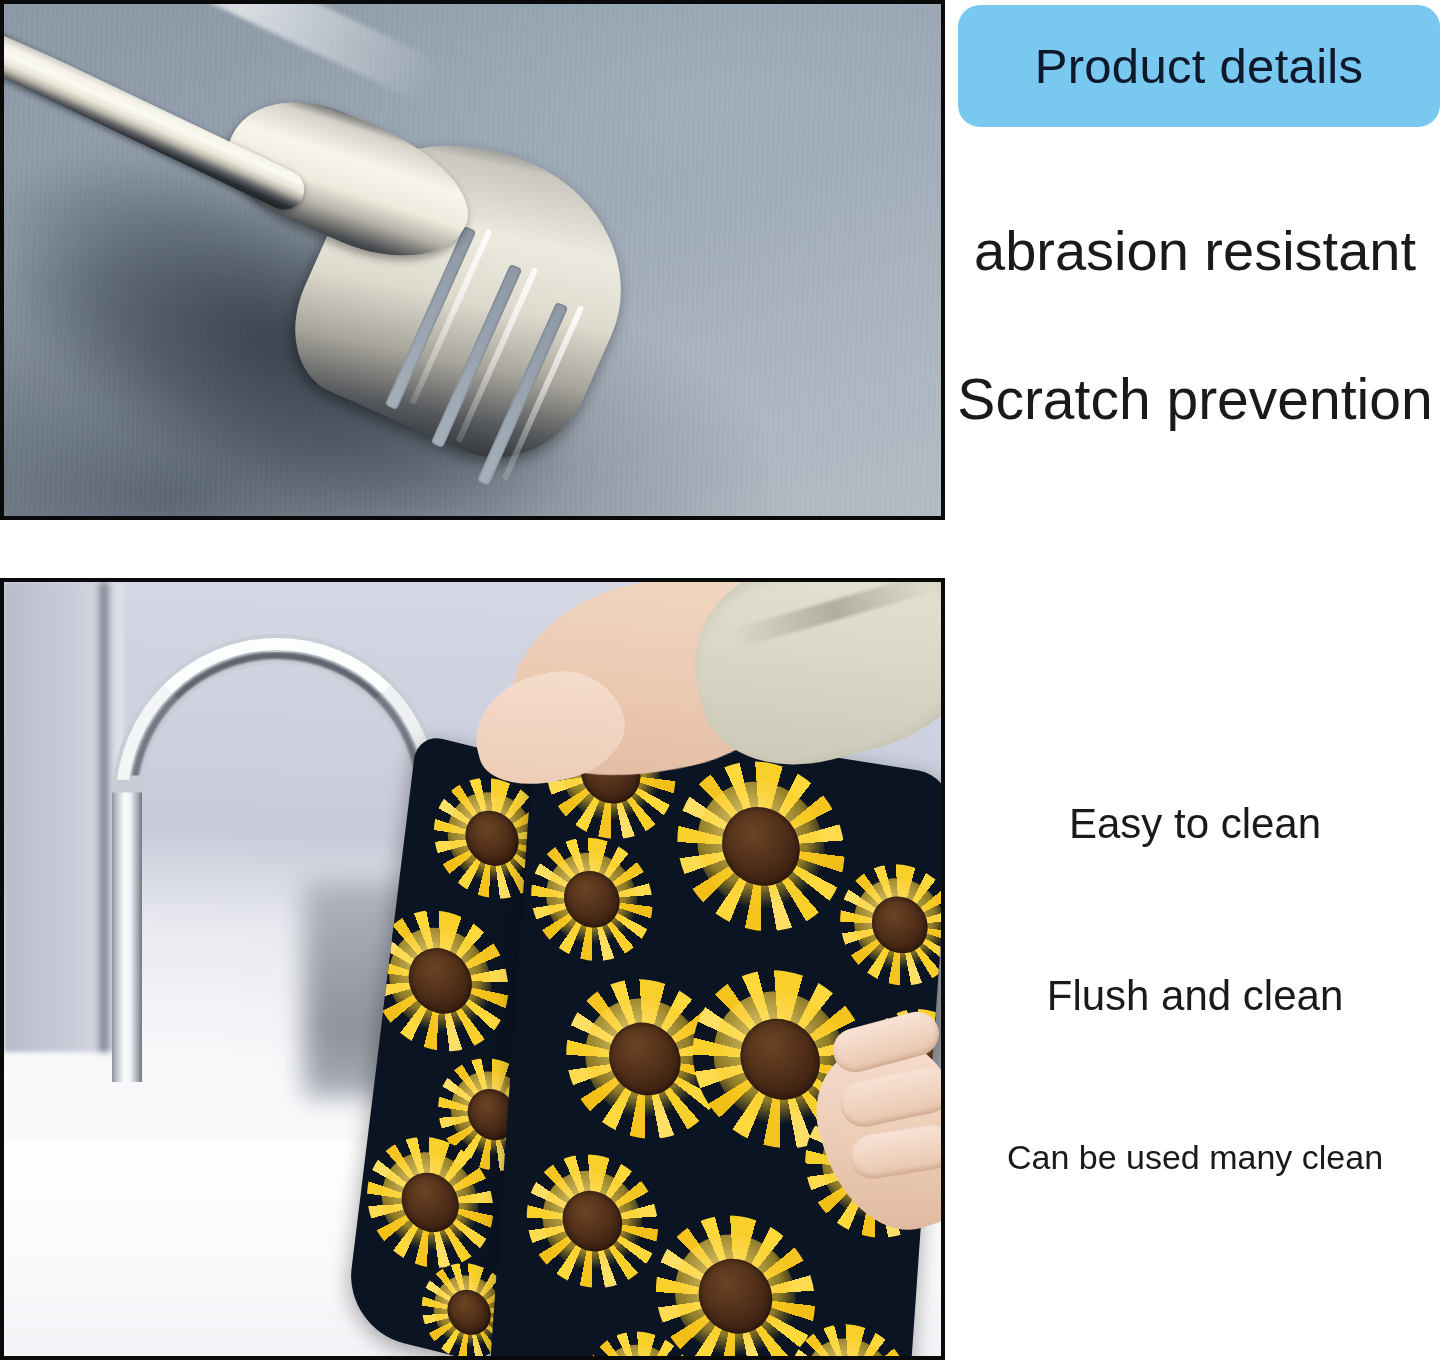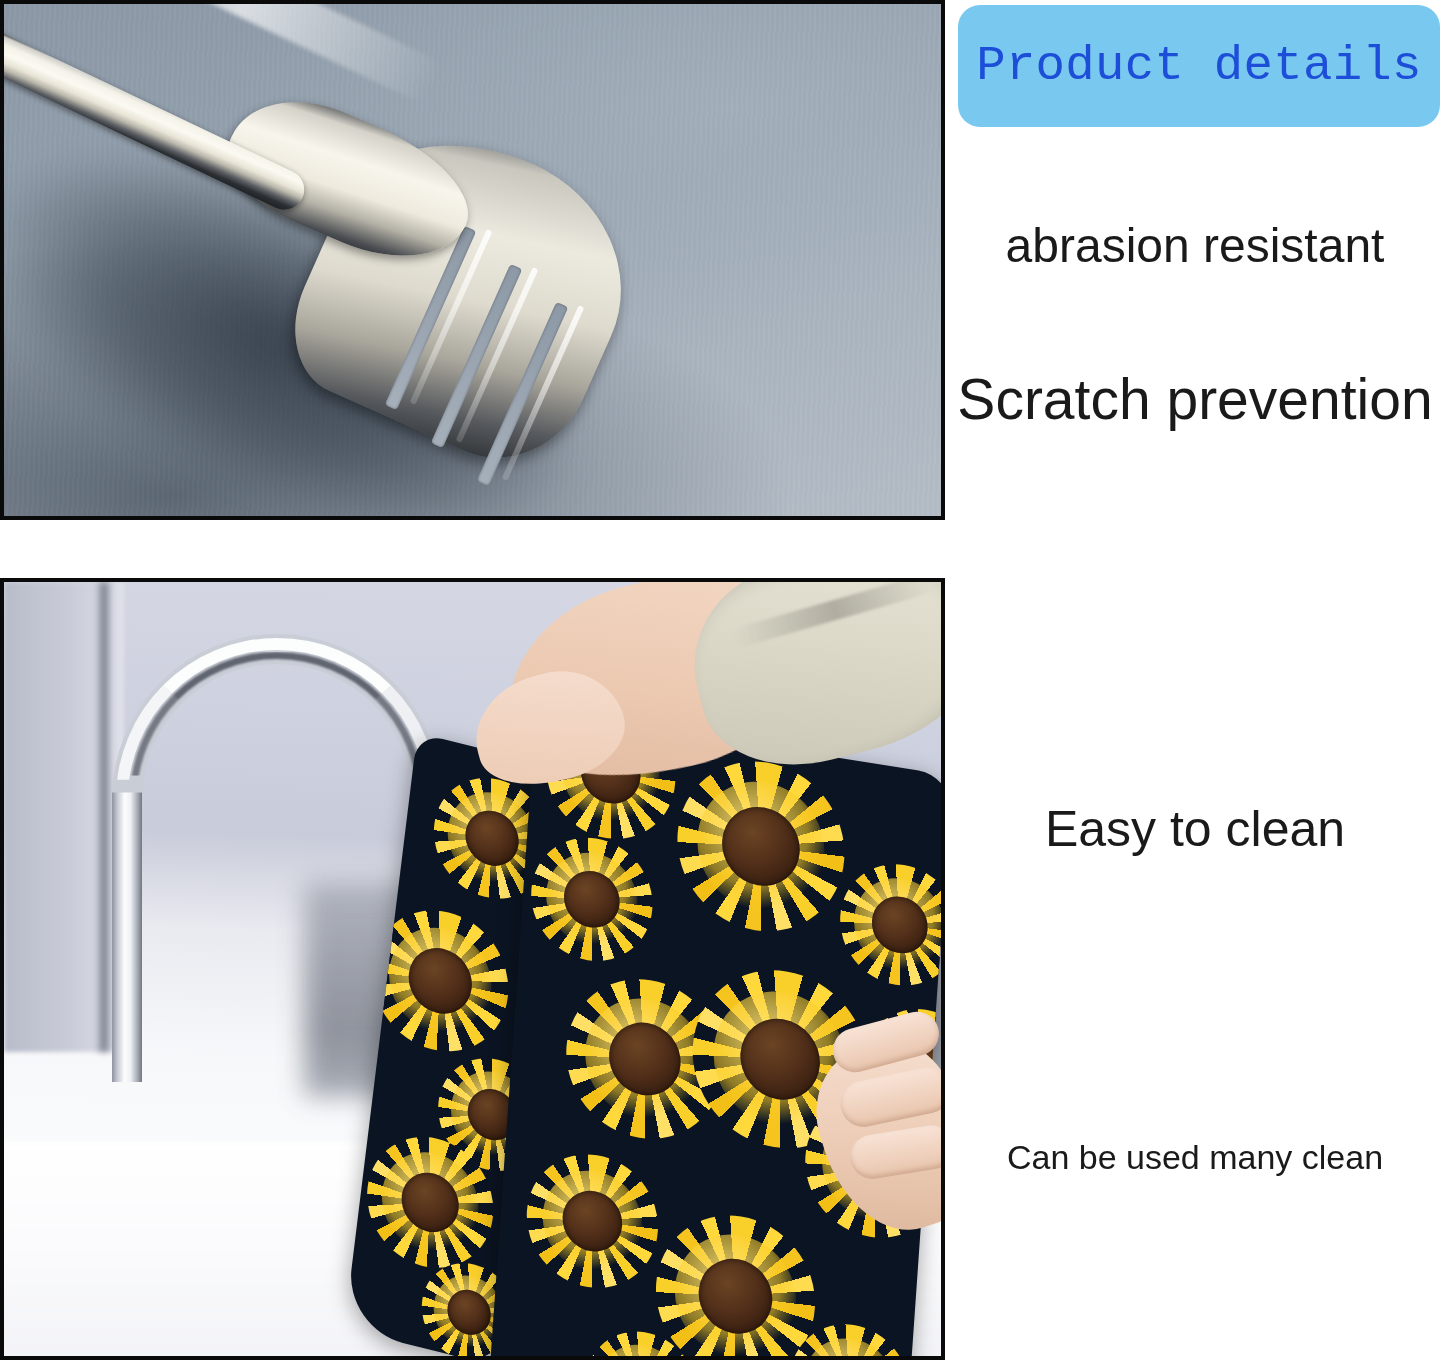--- a/index.html
+++ b/index.html
@@ -246,31 +246,31 @@
   
   .right-col{
     position:absolute;left:945px;top:0;width:500px;height:1363px;
   }
   #details-badge{
     position:absolute;left:13px;top:5px;width:482px;height:122px;
     background:#79c8f0;border-radius:22px;
     display:flex;align-items:center;justify-content:center;
   }
   #details-badge .label{
-    font-size:49px;color:#1d4ed8;letter-spacing:.3px;
-    font-family:Liberation Mono, monospace;
+    font-size:49px;color:#0f172a;letter-spacing:.3px;
+    font-family:Liberation Sans, sans-serif;
   }
   .feature{
     position:absolute;width:500px;text-align:center;color:#1a1a1a;
     font-family:"Liberation Sans","DejaVu Sans",sans-serif;
     white-space:nowrap;
   }
-  #feature-0{top:218px;font-size:48px;}
+  #feature-0{top:218px;font-size:56px;}
   #feature-1{top:366px;font-size:57px;}
-  #feature-2{top:800px;font-size:50px;}
+  #feature-2{top:800px;font-size:42px;}
   #feature-3{top:972px;font-size:42px;}
   #feature-4{top:1138px;font-size:34px;}
 </style>
 </head>
 <body>
 
 <div class="page">
 
   <div class="photo" id="photo-fork">
     <div class="fork-bg"></div>
@@ -407,16 +407,17 @@
 
   <div class="right-col">
 
     <div id="details-badge">
       <span class="label">Product details</span>
     </div>
 
     <div class="feature" id="feature-0">abrasion resistant</div>
     <div class="feature" id="feature-1">Scratch prevention</div>
     <div class="feature" id="feature-2">Easy to clean</div>
+    <div class="feature" id="feature-3">Flush and clean</div>
     <div class="feature" id="feature-4">Can be used many clean</div>
 
   </div>
 </div>
 
 </body></html>

